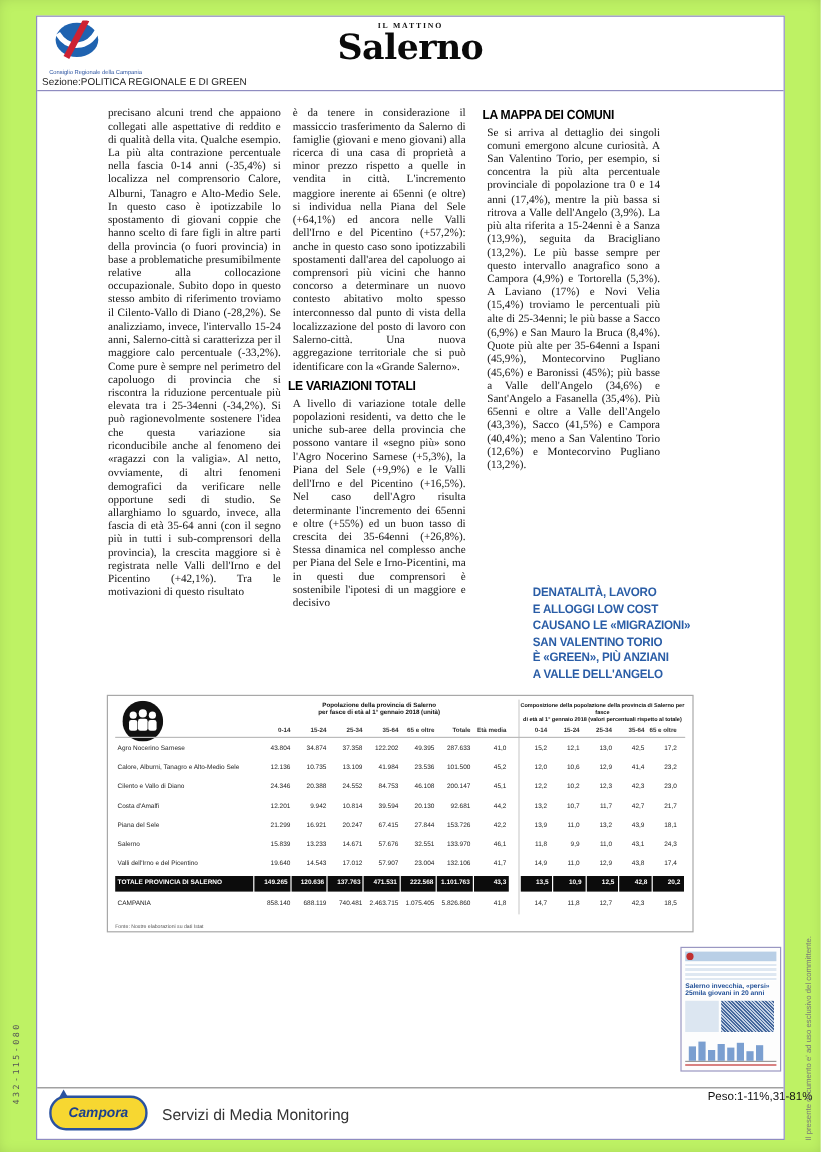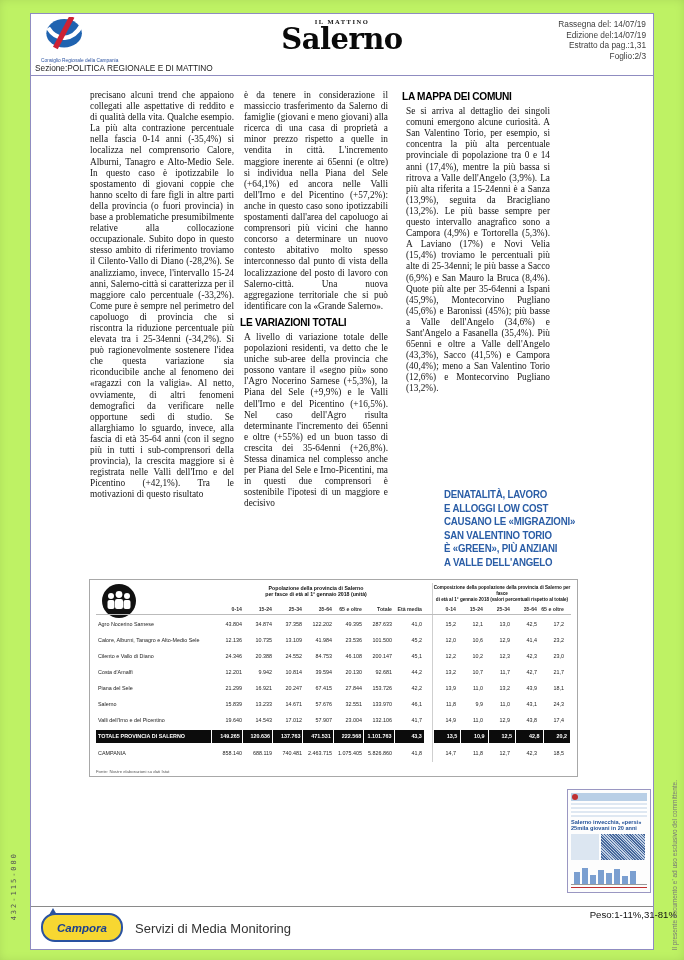--- a/index.html
+++ b/index.html
@@ -90,27 +90,21 @@
           <ellipse cx="26" cy="18" rx="20" ry="16" fill="#1f63b0"></ellipse>
           <path d="M8,12 C18,28 36,26 45,10" stroke="#ffffff" stroke-width="5" fill="none"></path>
           <rect x="23" y="-3" width="6" height="40" fill="#cc2233" transform="rotate(28 26 16)"></rect>
         </svg>
         <div class="logo-caption">Consiglio Regionale della Campania</div>
       </div>
       <div class="masthead">
         <div class="masthead-top">IL MATTINO</div>
         <div class="masthead-name">Salerno</div>
       </div>
-      <div class="header-meta">
-        <div>Rassegna del: 14/07/19</div>
-        <div>Edizione del:14/07/19</div>
-        <div>Estratto da pag.:1,31</div>
-        <div>Foglio:2/3</div>
-      </div>
-      <div class="section-line">Sezione:POLITICA REGIONALE E DI MATTINO</div>
+      <div class="section-line">Sezione:POLITICA REGIONALE E DI GREEN</div>
     </div>
 
     <div class="article-col col1">
       <p>precisano alcuni trend che appaiono collegati alle aspettative di reddito e di qualità della vita. Qualche esempio. La più alta contrazione percentuale nella fascia 0-14 anni (-35,4%) si localizza nel comprensorio Calore, Alburni, Tanagro e Alto-Medio Sele. In questo caso è ipotizzabile lo spostamento di giovani coppie che hanno scelto di fare figli in altre parti della provincia (o fuori provincia) in base a problematiche presumibilmente relative alla collocazione occupazionale. Subito dopo in questo stesso ambito di riferimento troviamo il Cilento-Vallo di Diano (-28,2%). Se analizziamo, invece, l'intervallo 15-24 anni, Salerno-città si caratterizza per il maggiore calo percentuale (-33,2%). Come pure è sempre nel perimetro del capoluogo di provincia che si riscontra la riduzione percentuale più elevata tra i 25-34enni (-34,2%). Si può ragionevolmente sostenere l'idea che questa variazione sia riconducibile anche al fenomeno dei «ragazzi con la valigia». Al netto, ovviamente, di altri fenomeni demografici da verificare nelle opportune sedi di studio. Se allarghiamo lo sguardo, invece, alla fascia di età 35-64 anni (con il segno più in tutti i sub-comprensori della provincia), la crescita maggiore si è registrata nelle Valli dell'Irno e del Picentino (+42,1%). Tra le motivazioni di questo risultato</p>
     </div>
     <div class="article-col col2">
       <p>è da tenere in considerazione il massiccio trasferimento da Salerno di famiglie (giovani e meno giovani) alla ricerca di una casa di proprietà a minor prezzo rispetto a quelle in vendita in città. L'incremento maggiore inerente ai 65enni (e oltre) si individua nella Piana del Sele (+64,1%) ed ancora nelle Valli dell'Irno e del Picentino (+57,2%): anche in questo caso sono ipotizzabili spostamenti dall'area del capoluogo ai comprensori più vicini che hanno concorso a determinare un nuovo contesto abitativo molto spesso interconnesso dal punto di vista della localizzazione del posto di lavoro con Salerno-città. Una nuova aggregazione territoriale che si può identificare con la «Grande Salerno».</p>
       <div class="sec-head">LE VARIAZIONI TOTALI</div>
       <p>A livello di variazione totale delle popolazioni residenti, va detto che le uniche sub-aree della provincia che possono vantare il «segno più» sono l'Agro Nocerino Sarnese (+5,3%), la Piana del Sele (+9,9%) e le Valli dell'Irno e del Picentino (+16,5%). Nel caso dell'Agro risulta determinante l'incremento dei 65enni e oltre (+55%) ed un buon tasso di crescita dei 35-64enni (+26,8%). Stessa dinamica nel complesso anche per Piana del Sele e Irno-Picentini, ma in questi due comprensori è sostenibile l'ipotesi di un maggiore e decisivo</p>
     </div>

